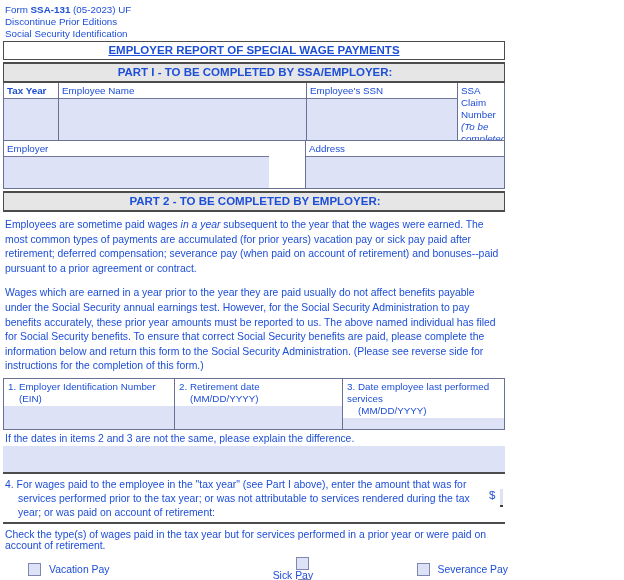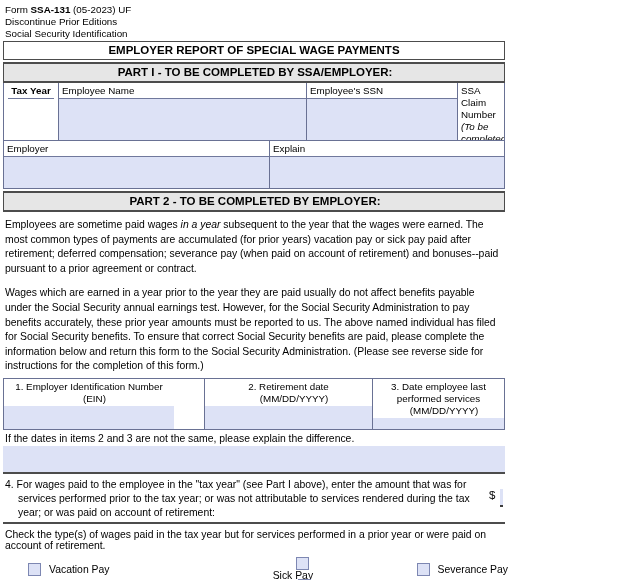--- a/index.html
+++ b/index.html
@@ -1,54 +1,54 @@
 <!DOCTYPE html>
 <html><head>
 <meta charset="utf-8">
 <style>
   * { margin:0; padding:0; box-sizing:border-box; }
   body { background:#fff; }
   .page {
     width:508px; height:580px; background:#ffffff; overflow:hidden;
-    font-family:"Liberation Sans", sans-serif; color:#000000; position:relative;
+    font-family:"Liberation Sans", sans-serif; color:#1d4ed8; position:relative;
   }
   
   .hdr { display:flex; justify-content:space-between; padding:4px 5px 0 5px; }
   .hdr-left { font-size:9.8px; line-height:12px; }
   .hdr-right { font-size:9.8px; line-height:12px; text-align:right; margin-top:10px; }
   .b { font-weight:bold; }
   .it { font-style:italic; }
   
   .title-box {
     margin:1px 3px 0 3px; border:1px solid #4c4c4c; text-align:center;
-    font-weight:bold; font-size:11.5px; padding:2px 0 3px 0; background:#fff;
+    font-weight:bold; font-size:11.5px; padding:2px 0 3px 0; background:#fff;text-decoration:underline;
   }
   .part-bar {
     margin:2px 3px 0 3px; background:#e6e6e6; border:1px solid #4c4c4c;
     border-top-width:2px; border-bottom-width:2px; text-align:center;
     font-weight:bold; font-size:11.5px; padding:2px 0 3px 2px;
   }
   
   .p1-table { margin:0 3px; border-left:1px solid #697194; border-right:1px solid #697194; border-bottom:1px solid #697194; }
   .p1-row { display:flex; }
   .rowA { height:58px; border-bottom:1px solid #697194; }
-  .rowB { height:47px; }
+  .rowB { height:47px;gap:36px; }
   .cell { display:flex; flex-direction:column; overflow:hidden; }
   .cell + .cell { border-left:1px solid #697194; }
-  .c1 { width:54px;align-items:center; } .c2 { width:248px; } .c3 { width:151px; } .c4 { flex:1; }
+  .c1 { width:54px; } .c2 { width:248px; } .c3 { width:151px; } .c4 { flex:1; }
   .c5 { width:265px; } .c6 { flex:1; }
   .cell-label { font-size:9.8px; line-height:12px; padding:2px 3px 1px 3px; background:#fff; border-bottom:1px solid #70789c; }
   .cell-fill { flex:1; background:#dde2f6; }
   
   .para { font-size:10.4px; line-height:14.6px; margin:6px 5px 0 5px; }
   .para2 { margin-top:10px; }
   .items-table { margin:4px 3px 0 3px; border:1px solid #697194; display:flex; height:52px; }
-  .icell { display:flex; flex-direction:column; overflow:hidden;text-align:center; }
+  .icell { display:flex; flex-direction:column; overflow:hidden; }
   .icell + .icell { border-left:1px solid #697194; }
-  .i1 { width:170px; } .i2 { width:168px;margin-left:30px; } .i3 { flex:1; }
+  .i1 { width:170px; } .i2 { width:168px; } .i3 { flex:1; }
   .icell-label { font-size:9.8px; line-height:12px; padding:2px 4px 1px 4px; background:#fff; }
   .icell-sub { padding-left:11px; }
   .icell-fill { flex:1; background:#dde2f6; }
   .prompt { font-size:10.4px; margin:3px 5px 0 5px; }
   .explain-field { margin:2px 3px 0 3px; height:26px; background:#dde2f6; }
   .rule { margin:0 3px; border-top:2px solid #4c4c4c; }
   .item4 { display:flex; margin:4px 5px 0 5px; }
   .item4-text { width:470px; font-size:10.4px; line-height:13.8px; padding-left:13px; text-indent:-13px; }
   .item4-amt { flex:1; display:flex; align-items:flex-start; padding-top:11px; padding-left:14px; }
   .dollar { font-size:11.5px; margin-right:5px; }
@@ -100,21 +100,21 @@
         </div>
         <div class="cell-fill"></div>
       </div>
     </div>
     <div class="p1-row rowB">
       <div class="cell c5">
         <div class="cell-label">Employer</div>
         <div class="cell-fill"></div>
       </div>
       <div class="cell c6">
-        <div class="cell-label">Explain</div>
+        <div class="cell-label">Address</div>
         <div class="cell-fill"></div>
       </div>
     </div>
   </div>
 
   <div class="part-bar">PART 2 - TO BE COMPLETED BY EMPLOYER:</div>
 
   <div class="para"><span>Employees are sometime paid wages </span><span class="it">in a year</span><span> subsequent to the year that the wages were earned. The most common types of payments are accumulated (for prior years) vacation pay or sick pay paid after retirement; deferred compensation; severance pay (when paid on account of retirement) and bonuses--paid pursuant to a prior agreement or contract.</span></div>
   <div class="para para2">Wages which are earned in a year prior to the year they are paid usually do not affect benefits payable under the Social Security annual earnings test. However, for the Social Security Administration to pay benefits accurately, these prior year amounts must be reported to us. The above named individual has filed for Social Security benefits. To ensure that correct Social Security benefits are paid, please complete the information below and return this form to the Social Security Administration. (Please see reverse side for instructions for the completion of this form.)</div>
 

